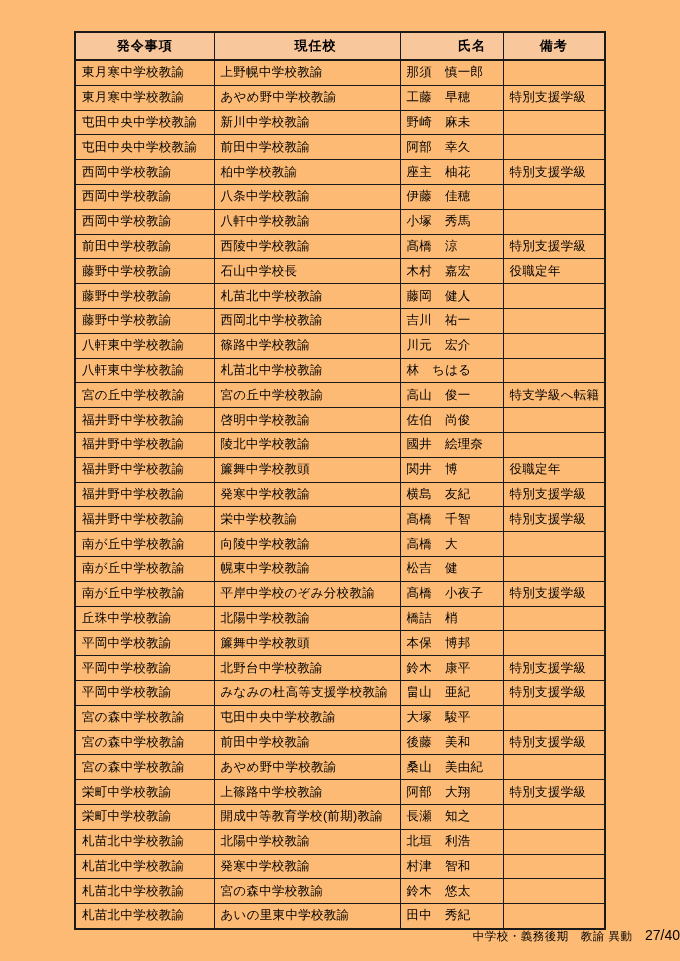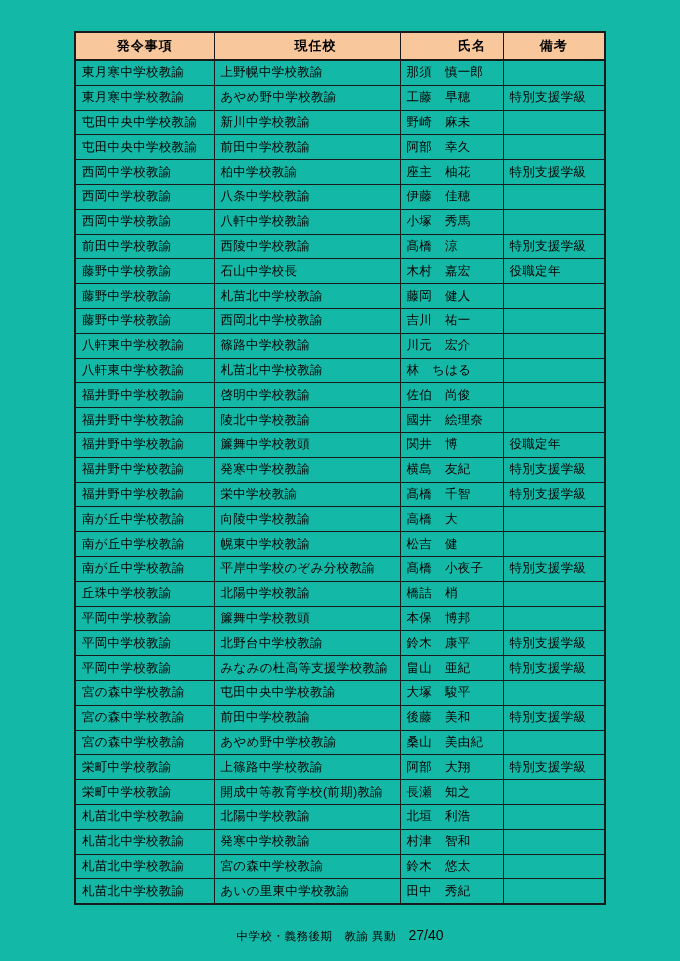--- a/index.html
+++ b/index.html
@@ -12,21 +12,21 @@
     height: 961px;
     position: relative;
     font-family: "Liberation Sans", "DejaVu Sans", sans-serif;
     color: #000000;
     overflow: hidden;
   }
   .page {
     width: 680px;
     height: 961px;
     position: relative;
-    background: #14b8a6;
+    background: #fdba74;
   }
   table.roster {
     position: absolute;
     left: 74px;
     top: 31px;
     width: 530px;
     border-collapse: collapse;
     table-layout: fixed;
     border: 2px solid #1a1a1a;
   }
@@ -48,21 +48,21 @@
     padding: 1px 2px 1px 6px;
     white-space: nowrap;
     overflow: hidden;
     letter-spacing: 0.3px;
   }
   .footer {
     position: absolute;
     left: 0;
     top: 926px;
     width: 680px;
-    text-align: center;
+    text-align: right;
   }
   .footer .footer-text {
     font-size: 11.5px;
     letter-spacing: 0.5px;
   }
   .footer .footer-page {
     font-size: 14px;
     margin-left: 8px;
   }
 </style>
@@ -159,20 +159,26 @@
           <td>川元　宏介</td>
           <td></td>
         </tr>
         <tr>
           <td>八軒東中学校教諭</td>
           <td>札苗北中学校教諭</td>
           <td>林　ちはる</td>
           <td></td>
         </tr>
         <tr>
+          <td>宮の丘中学校教諭</td>
+          <td>宮の丘中学校教諭</td>
+          <td>高山　俊一</td>
+          <td>特支学級へ転籍</td>
+        </tr>
+        <tr>
           <td>福井野中学校教諭</td>
           <td>啓明中学校教諭</td>
           <td>佐伯　尚俊</td>
           <td></td>
         </tr>
         <tr>
           <td>福井野中学校教諭</td>
           <td>陵北中学校教諭</td>
           <td>國井　絵理奈</td>
           <td></td>

